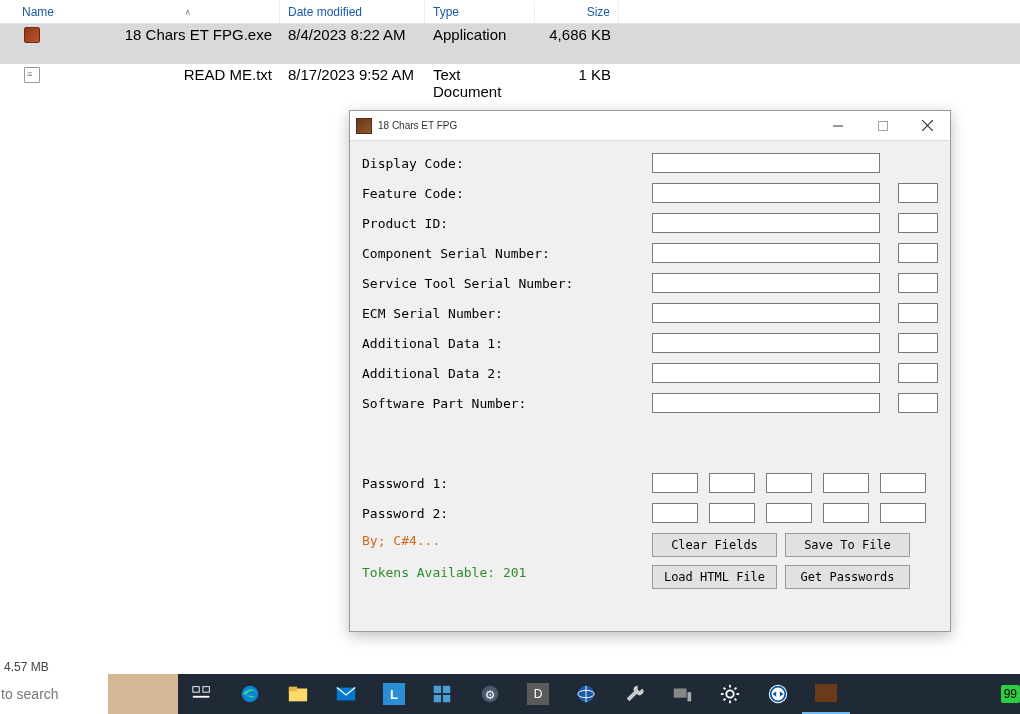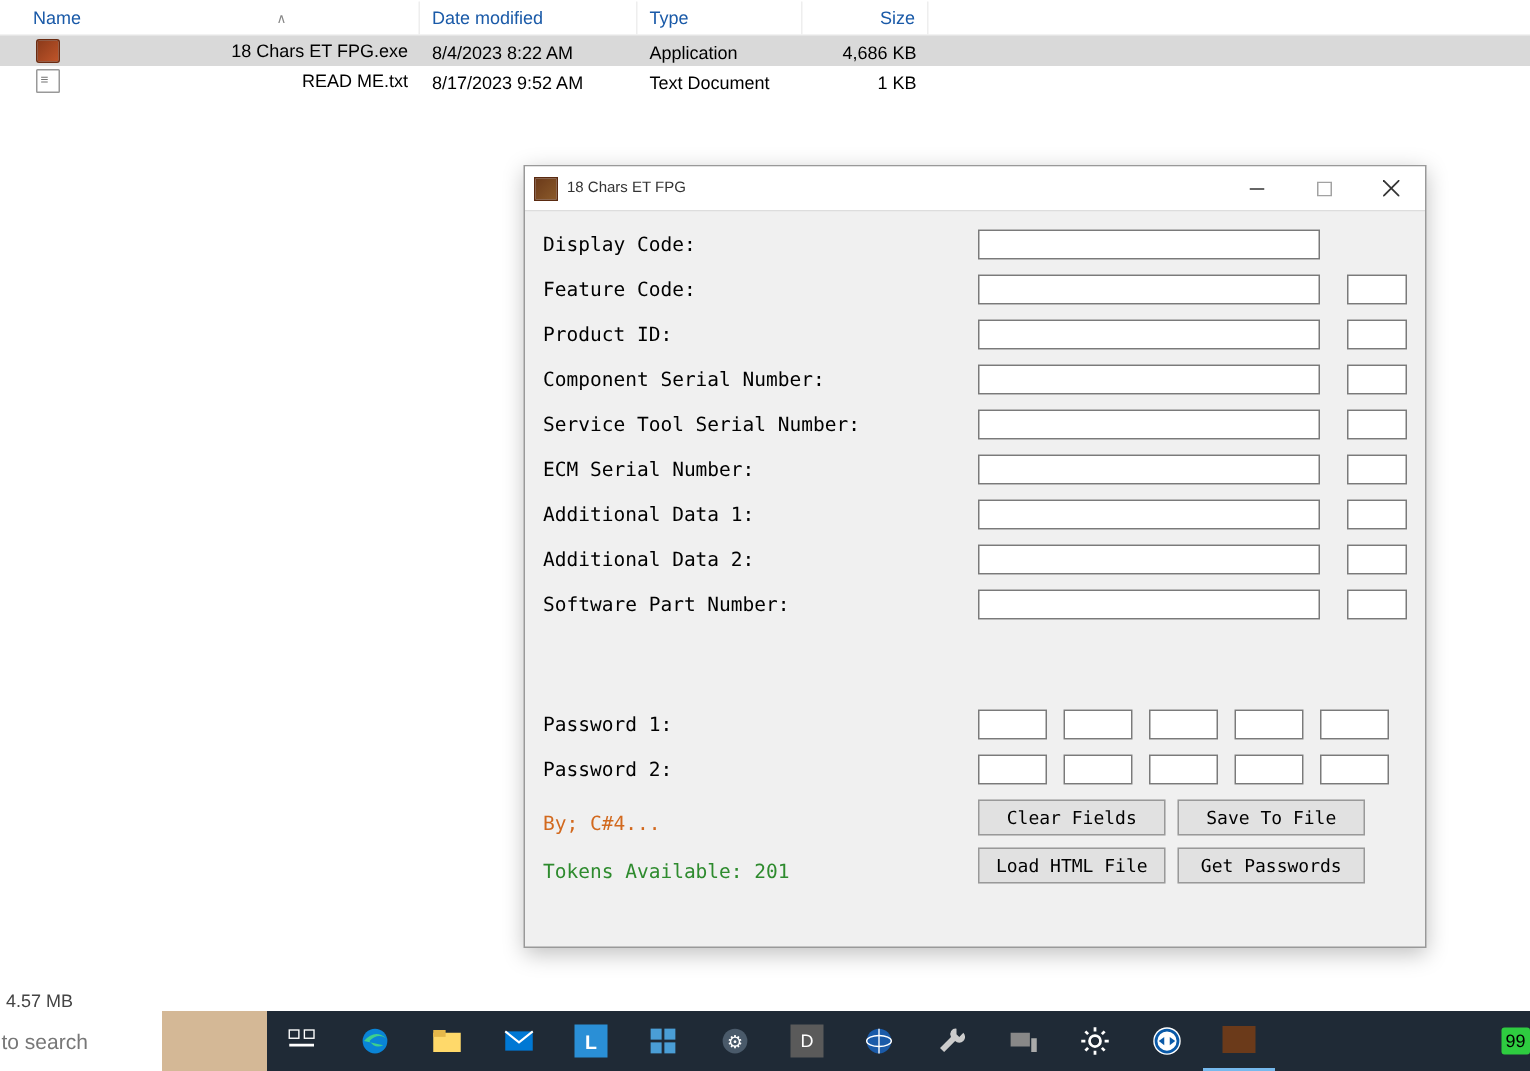--- a/index.html
+++ b/index.html
@@ -29,24 +29,24 @@
       border-right: 1px solid #eee;
       cursor: pointer;
     }
     .col-name { width: 280px; padding-left: 22px !important; display:flex; align-items:center; justify-content:space-between;}
     .col-date { width: 145px; }
     .col-type { width: 110px; }
     .col-size { width: 84px; text-align: right; }
     .sort-arrow { font-size: 9px; color: #888; margin-right: 80px;}
     .explorer-row {
       display: flex;
-      font-size: 12px;
+      font-size: 15px;
       color: #000;
-      height: 20px;
-      align-items: flex-end;
+      height: 40px;
+      align-items: flex-start;
     }
     .explorer-row.selected { background: #d9d9d9; }
     .explorer-row .col { padding: 2px 8px; }
     .explorer-row .col-size { color: #000; }
     .file-icon {
       display: inline-block;
       width: 16px; height: 16px;
       margin: 0 4px 0 2px;
       vertical-align: middle;
     }
@@ -134,21 +134,21 @@
       border: 1px solid #7a7a7a; background:#fff;
       margin-right: 11px;
       font-family: Consolas, monospace;
       font-size: 12px;
     }
     .pw-row input:last-child { margin-right: 0; }
 
     .btn-row {
       display: flex;
       margin-top: 8px;
-      align-items:flex-end;
+      align-items:flex-start;
     }
     .btn-row .info {
       width: 290px;
       font-size: 13px;
     }
     .info-orange { color: #d2691e; }
     .info-green { color: #2e8b2e; }
     .dlg-btn {
       width: 125px;
       height: 24px;

